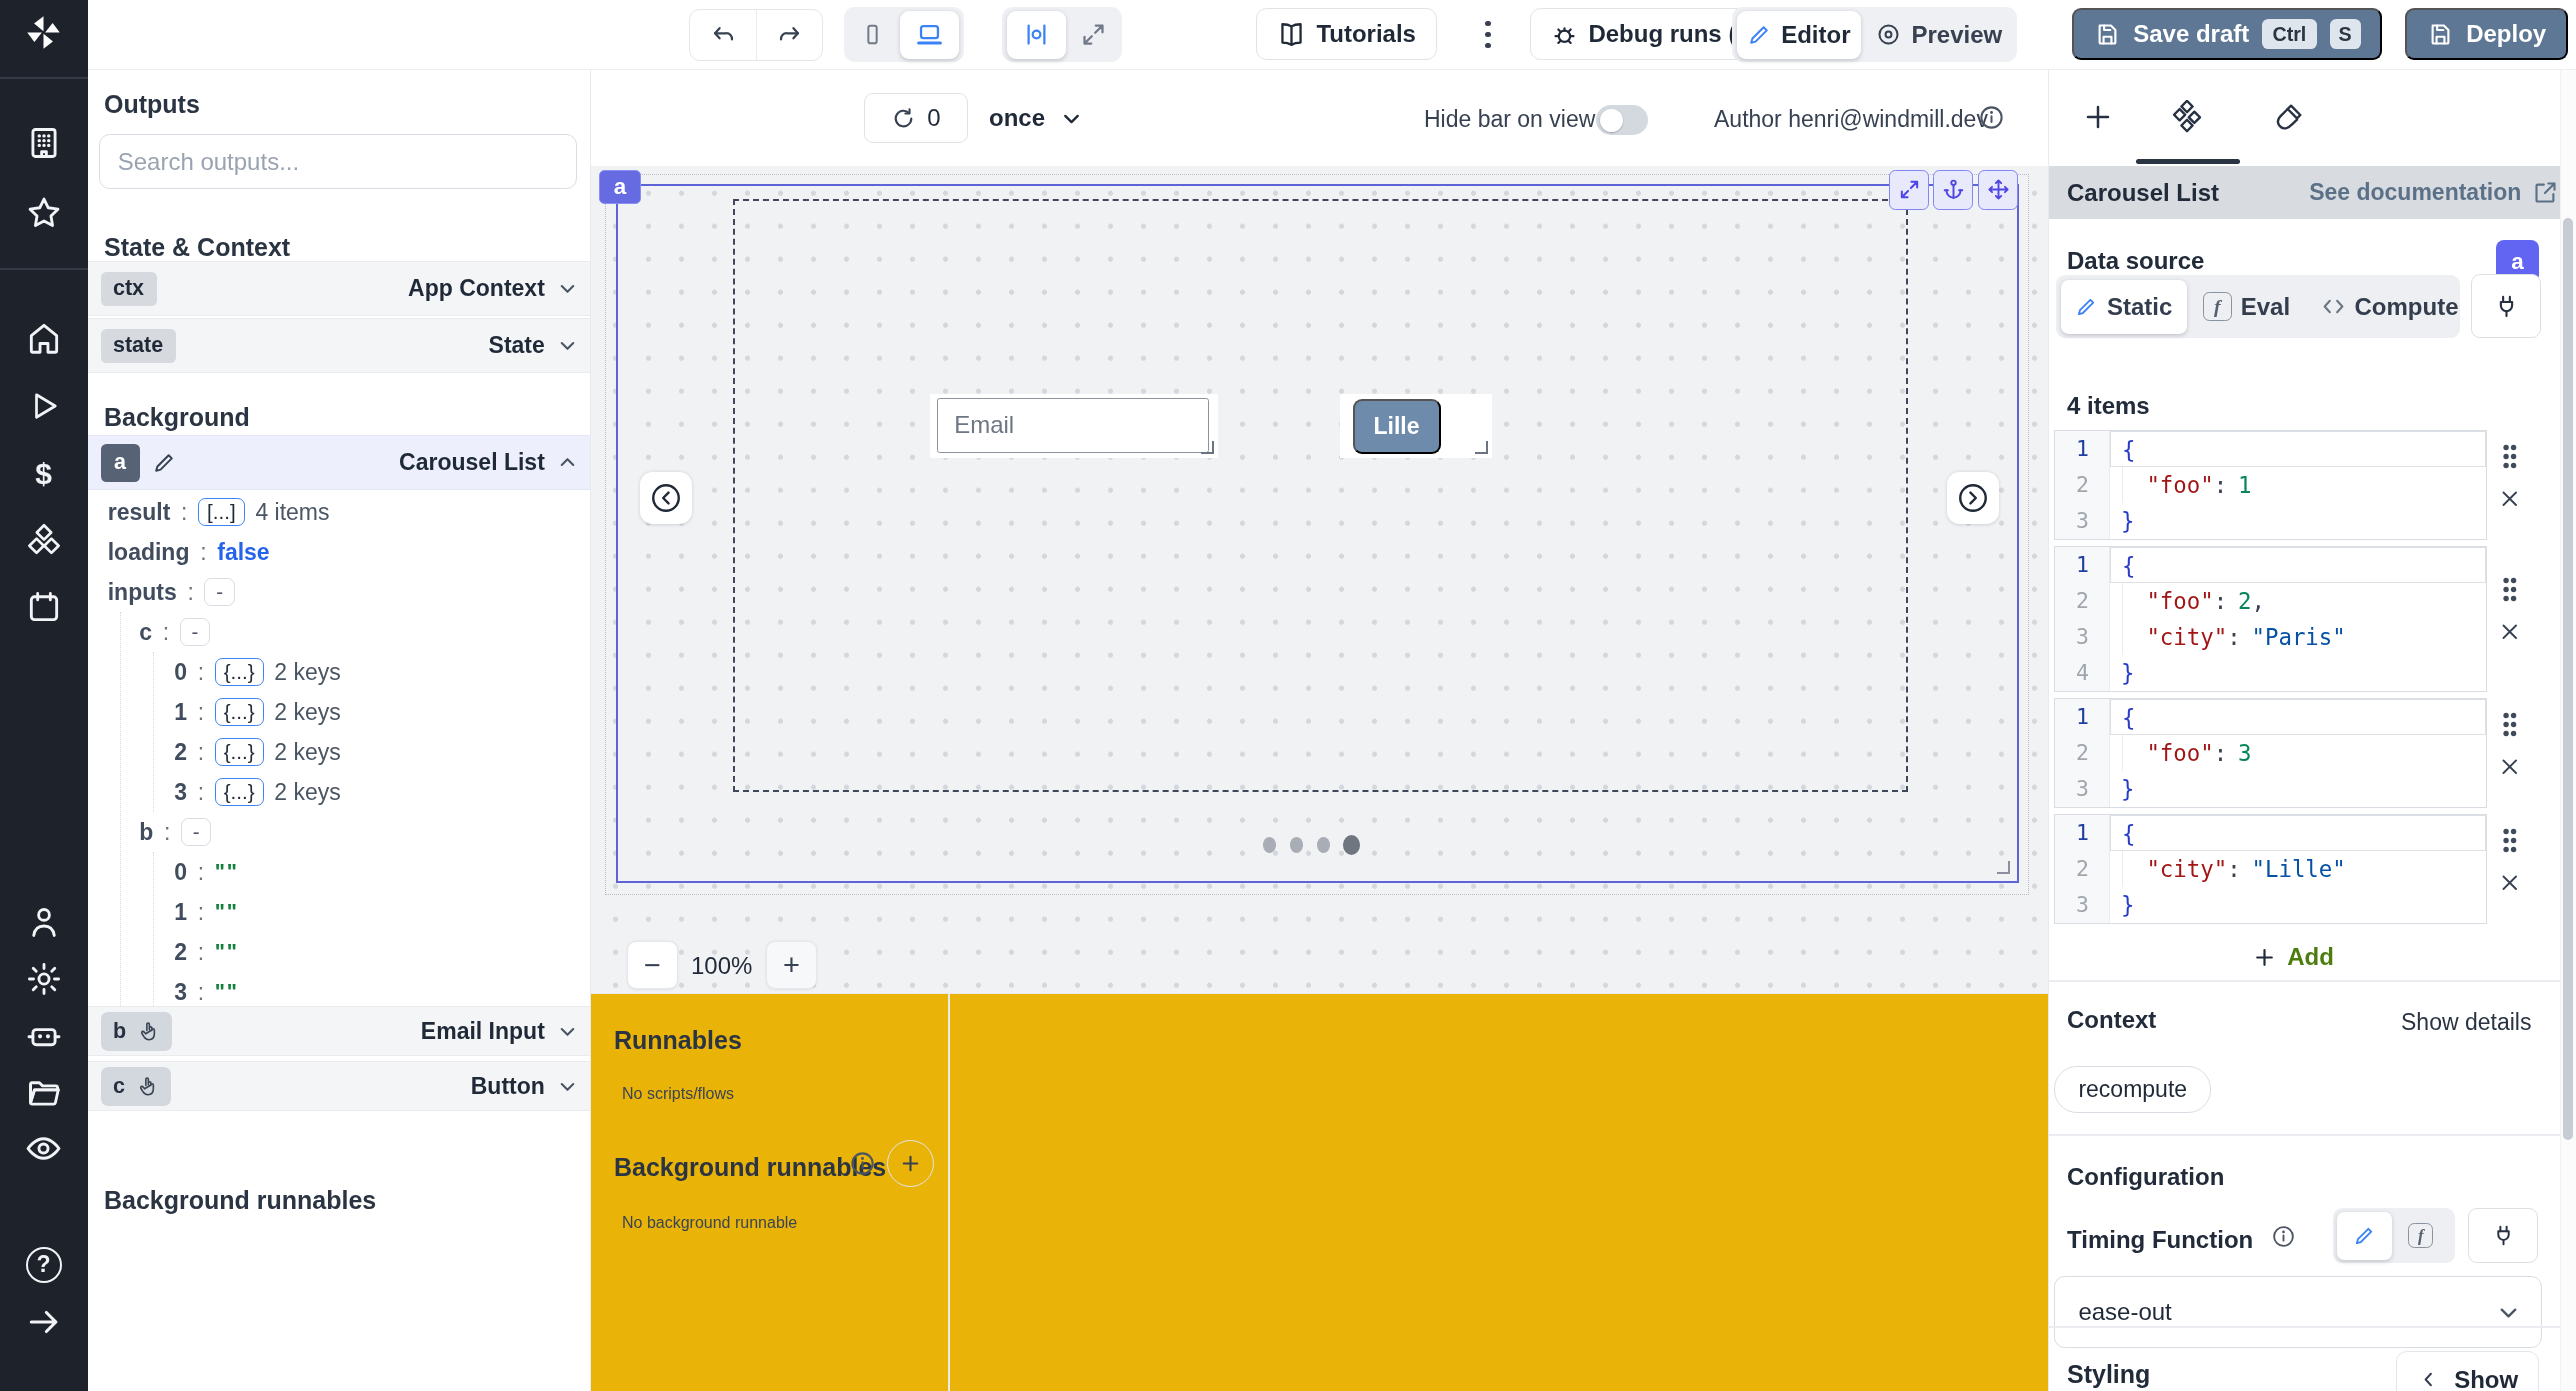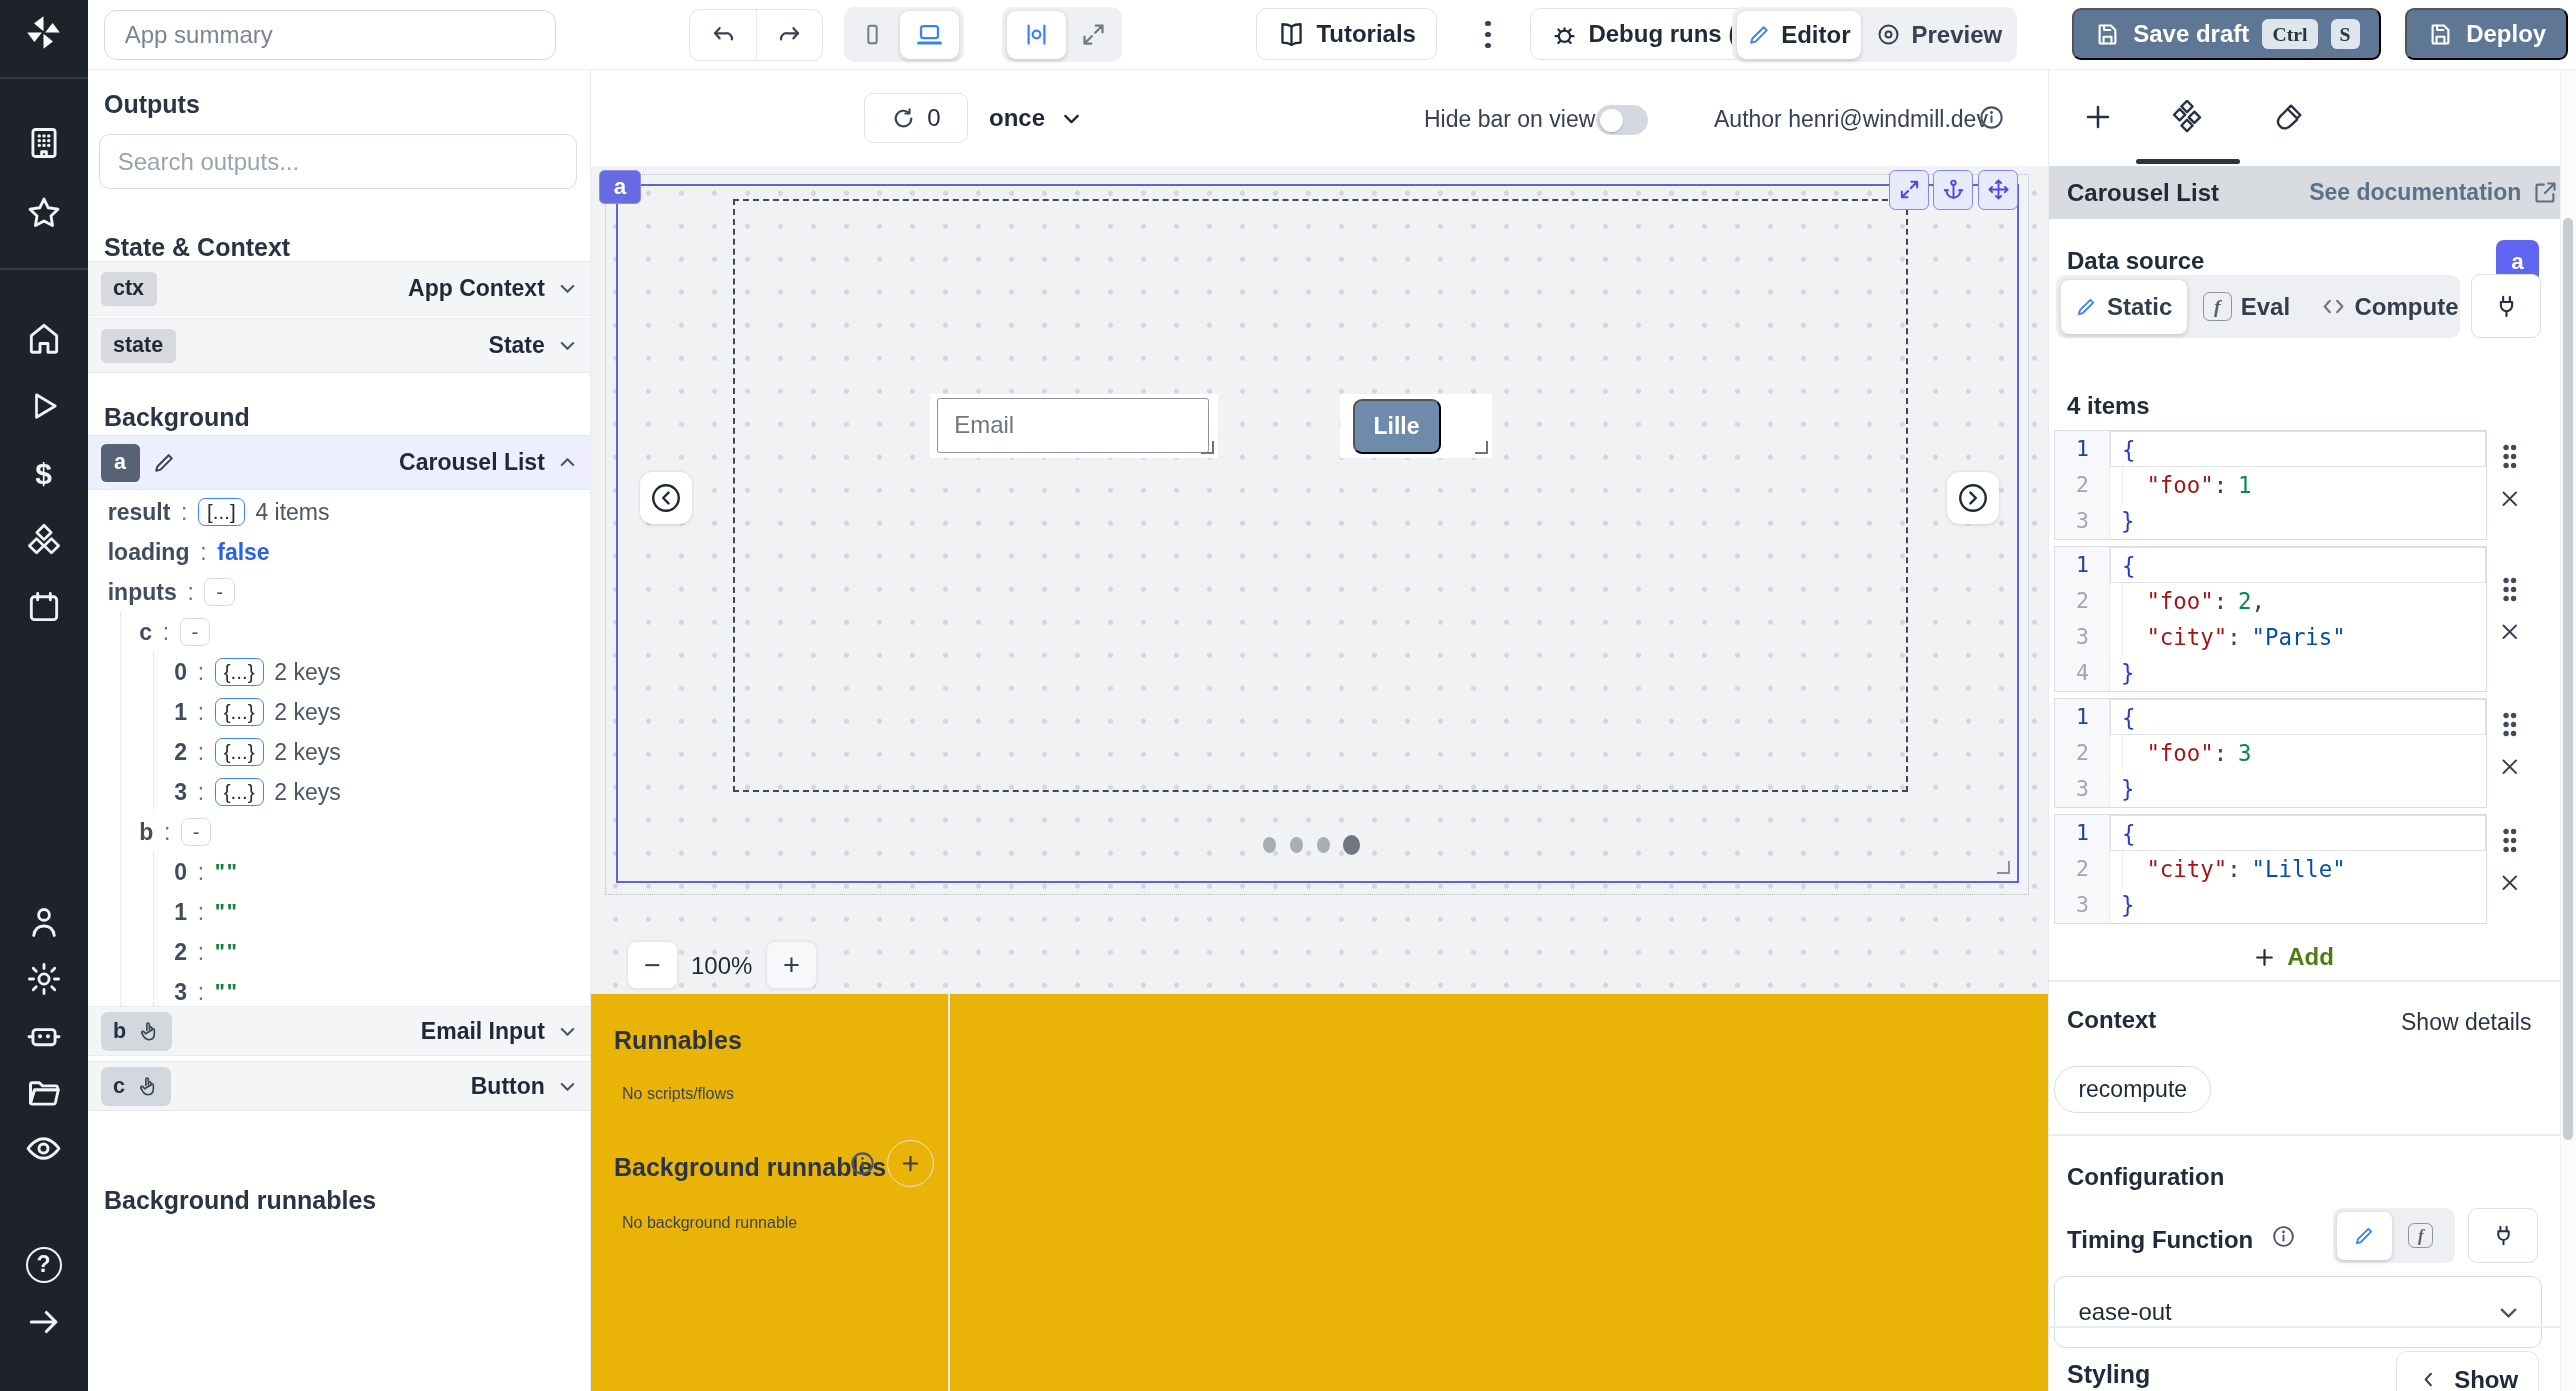--- a/index.html
+++ b/index.html
@@ -32,21 +32,21 @@
   .seg-btn { height:48px; min-width:52px; padding:0 10.7px; border-radius:9px; display:flex; gap:9px;
              align-items:center; justify-content:center; color:#717a88; cursor:pointer; font-size:24px; font-weight:600; }
   .seg-btn.active { background:#fff; box-shadow:0 1.8px 4.5px rgba(15,23,42,.18); color:#1f2937; }
   .hdr-btn { position:absolute; top:8px; height:52px; border:1.8px solid #dfe3e8; border-radius:10.7px; background:#fff;
              display:flex; align-items:center; gap:10.7px; padding:0 19.7px; font-size:24px; font-weight:600; color:#1f2937; cursor:pointer; }
   .kebab { position:absolute; left:1382px; top:15px; width:36px; height:39px; display:flex; flex-direction:column;
            gap:5.4px; align-items:center; justify-content:center; cursor:pointer; }
   .kebab i { width:5.4px; height:5.4px; border-radius:50%; background:#374151; }
   .blue-btn { position:absolute; top:8px; height:52px; background:#5e7795; border-radius:9px; color:#fff;
               display:flex; align-items:center; gap:12.5px; padding:0 19.7px; font-size:24px; font-weight:700; cursor:pointer; }
-  .kbd { background:#dfe5ec; color:#2a3442; font-family:Liberation Serif, serif; font-size:19.7px;
+  .kbd { background:#dfe5ec; color:#2a3442; font-family:Liberation Sans, sans-serif; font-size:19.7px;
          padding:3.6px 10.7px; border-radius:6.3px; font-weight:600; }
   .kbd.sq { padding:3.6px 9px; }
 
   
   .outputs { position:absolute; left:88px; top:70px; width:503px; height:1322px; background:#fff;
              border-right:1.8px solid #e8eaee; overflow:hidden; z-index:10; }
   .p-title { position:absolute; left:16px; font-size:25px; font-weight:700; color:#2b3442; }
   .search-input { position:absolute; left:10.7px; top:64px; width:478px; height:55px; border:1.8px solid #d9dde3;
                   border-radius:10.7px; padding:0 18px; font-size:24px; color:#404040; font-family:inherit; outline:none; }
   .search-input::placeholder { color:#9aa3b0; }
@@ -278,21 +278,20 @@
       <span class="help-circle">?</span>
     </div>
     <div class="rail-btn" style="top:1302px">
       <svg class="ic" width="38" height="38" viewBox="0 0 24 24" stroke="currentColor" stroke-width="2" fill="none" stroke-linecap="round" stroke-linejoin="round">
         <path d="M4 12h15M13.5 6l6 6-6 6"></path>
       </svg>
     </div>
   </aside>
 
   <header class="header">
-    <input class="hdr-input" placeholder="App summary" style="">
     <div class="undoredo">
       <span class="ub">
         <svg class="ic" width="27" height="27" viewBox="0 0 24 24" stroke="currentColor" stroke-width="2" fill="none" stroke-linecap="round" stroke-linejoin="round">
           <path d="M8.5 5.5 4.5 10l4 4.5"></path>
             <path d="M4.5 10h10a5 5 0 0 1 5 5.5"></path>
         </svg>
       </span>
       <span class="ub">
         <svg class="ic" width="27" height="27" viewBox="0 0 24 24" stroke="currentColor" stroke-width="2" fill="none" stroke-linecap="round" stroke-linejoin="round">
           <path d="M15.5 5.5 19.5 10l-4 4.5"></path>

